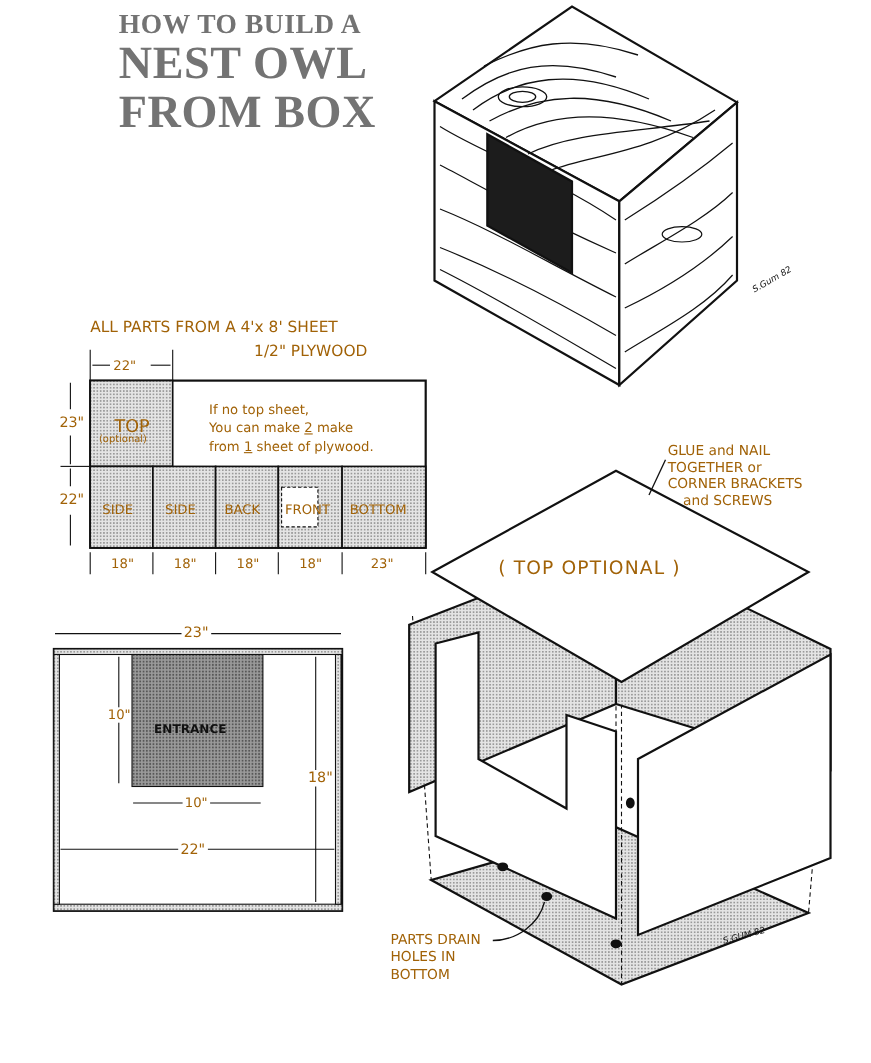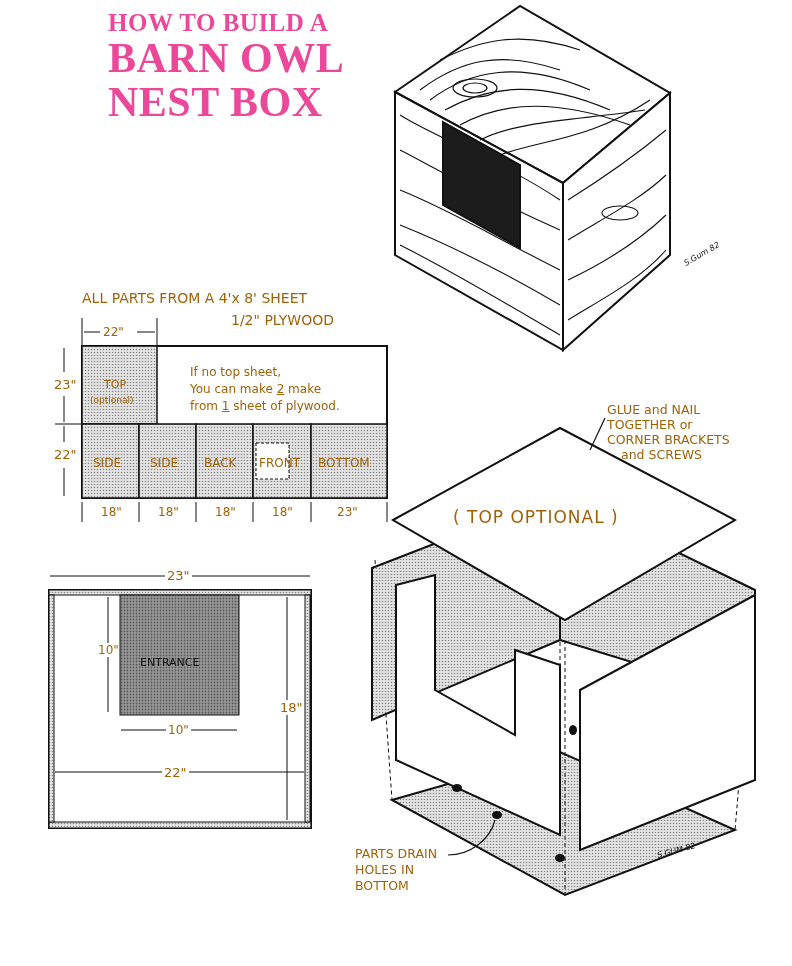--- a/index.html
+++ b/index.html
@@ -1,17 +1,17 @@
 <!DOCTYPE html>
 <html><head>
 <meta charset="utf-8">
 <style>
   html, body { margin:0; padding:0; background:#fff; }
   body { width:792px; height:966px; position:relative; overflow:hidden; font-family:"Liberation Sans", sans-serif; color:#111; }
-  .title { position:absolute; left:108px; top:10px; font-family:"Liberation Serif", serif; font-weight:bold; color:#ec4899; line-height:1; }
+  .title { position:absolute; left:108px; top:10px; font-family:"Liberation Serif", serif; font-weight:bold; color:#737373; line-height:1; }
   .title .l1 { font-size:25px; letter-spacing:0.5px; display:block; }
   .title .l2, .title .l3 { font-size:42px; display:block; margin-top:2px; letter-spacing:0.5px; }
   .lbl { position:absolute; font-family:"DejaVu Sans", sans-serif; color:#a16207; white-space:nowrap; }
   .sheet-title { left:82px; top:290px; font-size:14px; }
   .sheet-sub { left:231px; top:312px; font-size:14px; }
   svg { position:absolute; left:0; top:0; }
   .note { left:190px; top:364px; font-size:12px; line-height:17px; }
   .note u { text-decoration: underline; }
   .glue { left:607px; top:402px; font-size:12.5px; line-height:15px; }
   .drill { left:355px; top:846px; font-size:12.5px; line-height:16px; }
@@ -141,32 +141,32 @@
     <ellipse cx="573" cy="730" rx="3" ry="4" fill="#111"></ellipse>
 
     <path d="M448,855 C470,855 490,840 495,820" fill="none" stroke-width="1.2"></path>
     <line x1="605" y1="418" x2="590" y2="450" stroke-width="1.2"></line>
   </g>
   <text x="658" y="858" font-size="8" font-style="italic" font-family="DejaVu Sans, sans-serif" fill="#111" transform="rotate(-15 658 858)">S.GUM 82</text>
 </svg>
 
 <div class="title">
   <span class="l1">HOW TO BUILD A</span>
-  <span class="l2">BARN OWL</span>
-  <span class="l3">NEST BOX</span>
+  <span class="l2">NEST OWL</span>
+  <span class="l3">FROM BOX</span>
 </div>
 
 <div class="lbl sheet-title">ALL PARTS FROM A 4'x 8' SHEET</div>
 <div class="lbl sheet-sub">1/2" PLYWOOD</div>
 
 <div class="lbl" style="left:103px;top:325px;font-size:12px;">22"</div>
 <div class="lbl" style="left:54px;top:377px;font-size:13px;">23"</div>
 <div class="lbl" style="left:54px;top:447px;font-size:13px;">22"</div>
 
-<div class="lbl" style="left:104px;top:378px;font-size:11px;">TOP</div>
+<div class="lbl" style="left:104px;top:378px;font-size:16px;">TOP</div>
 <div class="lbl" style="left:90px;top:395px;font-size:9px;">(optional)</div>
 
 <div class="lbl note">
   <div>If no top sheet,</div>
   <div><span>You can make </span><u>2</u><span> make</span></div>
   <div><span>from </span><u>1</u><span> sheet of plywood.</span></div>
 </div>
 
 <div class="lbl" style="left:93px;top:456px;font-size:12px;">SIDE</div>
 <div class="lbl" style="left:150px;top:456px;font-size:12px;">SIDE</div>
@@ -175,21 +175,21 @@
 <div class="lbl" style="left:318px;top:456px;font-size:12px;">BOTTOM</div>
 
 <div class="lbl" style="left:101px;top:505px;font-size:12px;">18"</div>
 <div class="lbl" style="left:158px;top:505px;font-size:12px;">18"</div>
 <div class="lbl" style="left:215px;top:505px;font-size:12px;">18"</div>
 <div class="lbl" style="left:272px;top:505px;font-size:12px;">18"</div>
 <div class="lbl" style="left:337px;top:505px;font-size:12px;">23"</div>
 
 <div class="lbl" style="left:165px;top:568px;font-size:13px;background:#fff;padding:0 2px;">23"</div>
 <div class="lbl" style="left:98px;top:643px;font-size:12px;background:#fff;">10"</div>
-<div class="lbl" style="left:140px;top:656px;font-size:11px;font-weight:normal;color:#111;">ENTRANCE</div>
+<div class="lbl" style="left:140px;top:656px;font-size:11px;font-weight:bold;color:#111;">ENTRANCE</div>
 <div class="lbl" style="left:166px;top:723px;font-size:12px;background:#fff;padding:0 2px;">10"</div>
 <div class="lbl" style="left:162px;top:765px;font-size:13px;background:#fff;padding:0 2px;">22"</div>
 <div class="lbl" style="left:280px;top:700px;font-size:13px;background:#fff;">18"</div>
 
 <div class="lbl topopt">( TOP  OPTIONAL )</div>
 
 <div class="lbl glue">
   <div>GLUE and NAIL</div>
   <div>TOGETHER or</div>
   <div>CORNER BRACKETS</div>

